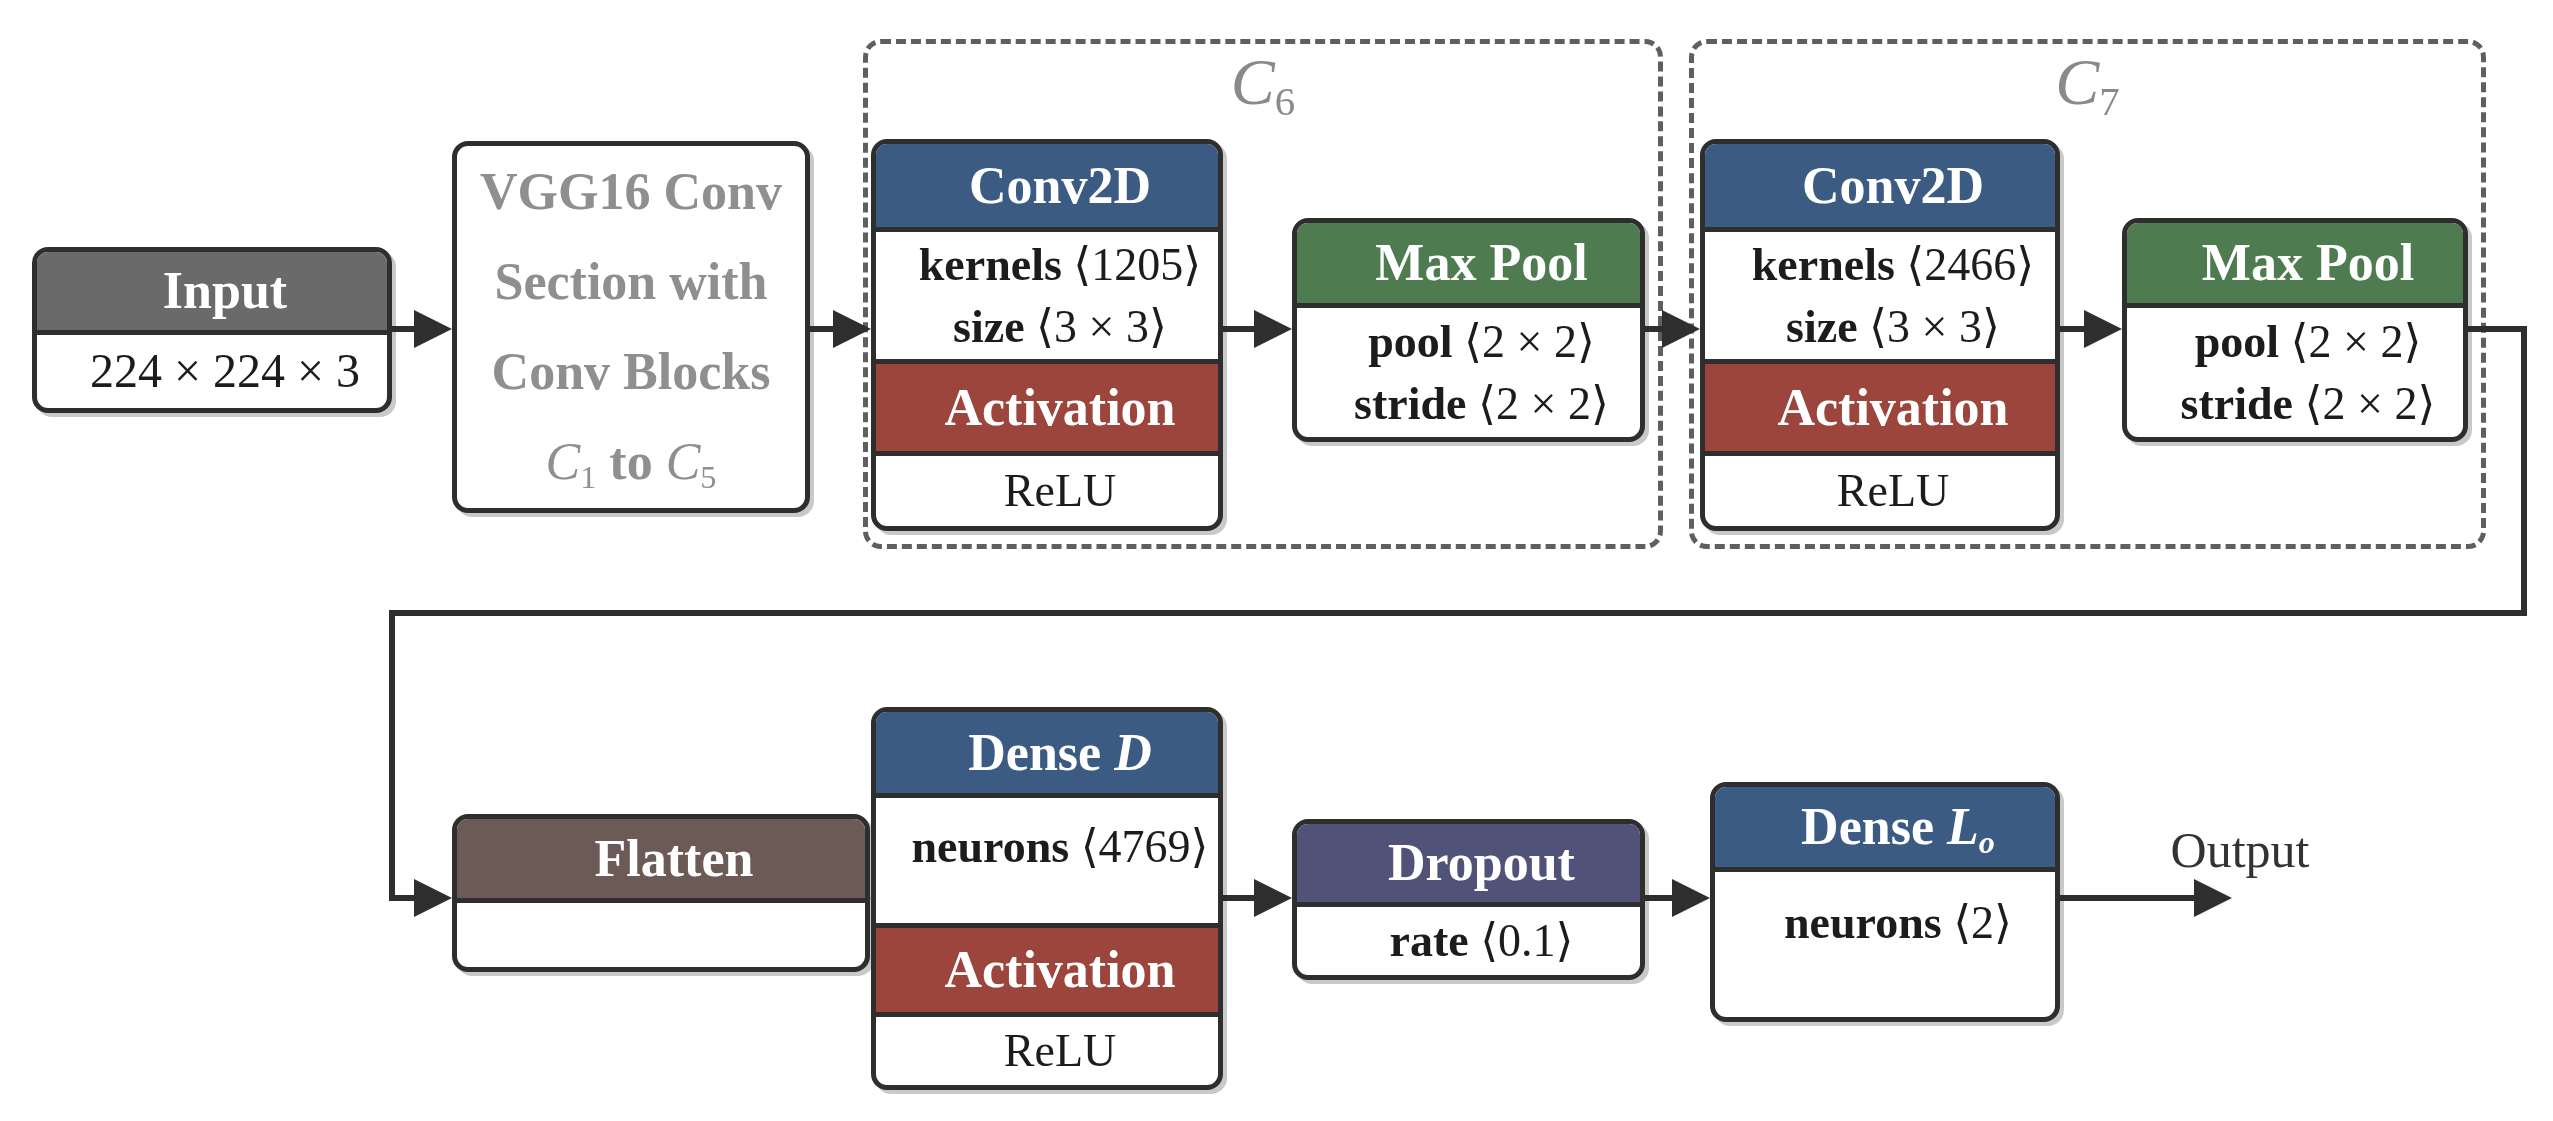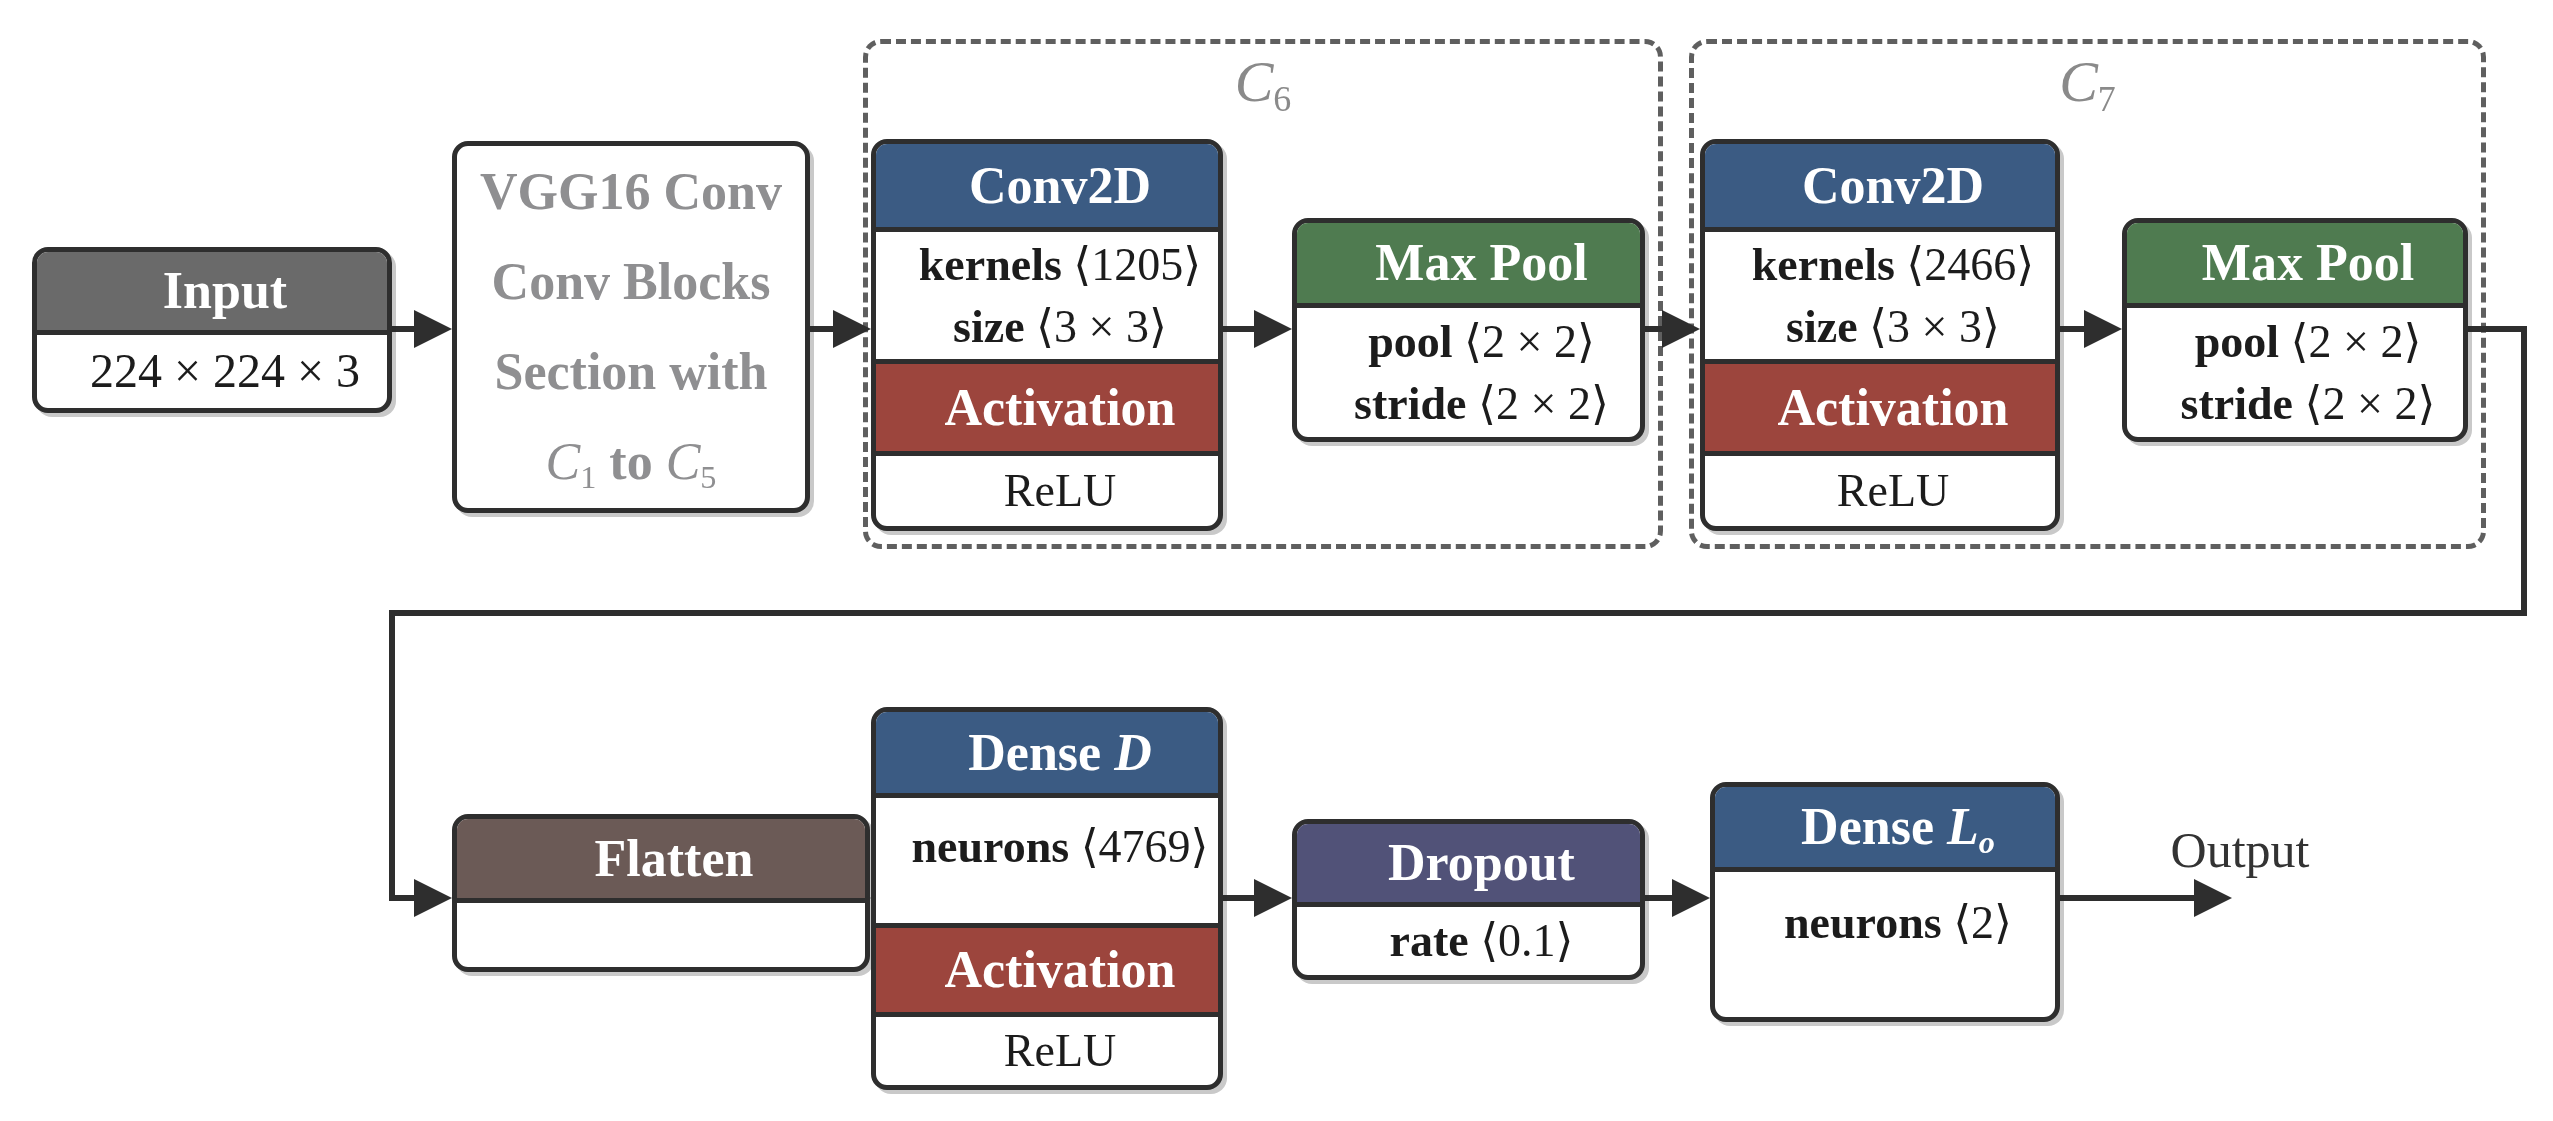--- a/index.html
+++ b/index.html
@@ -61,21 +61,21 @@
   .vggline .mvar{font-weight:normal;}
   .vggline sub{font-weight:normal;}
   
   .group{
     position:absolute;box-sizing:border-box;
     border:5px dashed var(--dashed_border,#5F5F5F);
     border-radius:18px;background:transparent;
   }
   .grouplabel{
     position:absolute;text-align:center;
-    font-size:58px;line-height:60px;
+    font-size:66px;line-height:60px;
     color:var(--group_label_text,#8A8A8A);
     font-style:italic;font-weight:normal;
   }
   .grouplabel sub{font-style:normal;}
   
   .ln{position:absolute;background:var(--arrow,#2E2E2E);}
   .ah{
     position:absolute;width:0;height:0;
     border-top:19px solid transparent;
     border-bottom:19px solid transparent;
@@ -142,22 +142,22 @@
     </div>
     <div class="sec grow">
       <div class="param">
         <span class="v" style="font-size:48px">224 × 224 × 3</span>
       </div>
     </div>
   </div>
 
   <div class="vggbox" style="left:452px;top:141px;width:358px;height:372px">
     <div class="vggline">VGG16 Conv</div>
+    <div class="vggline">Section with</div>
     <div class="vggline">Conv Blocks</div>
-    <div class="vggline">Section with</div>
     <div class="vggline">
       <span class="mvar">C</span><sub>1</sub>
       <span>to</span>
       <span class="mvar">C</span><sub>5</sub>
     </div>
   </div>
 
   <div class="node" style="left:871px;top:139px;width:352px;height:392px">
     <div class="sec head bg-blue" style="height:83px">
       <span class="title">Conv2D</span>

